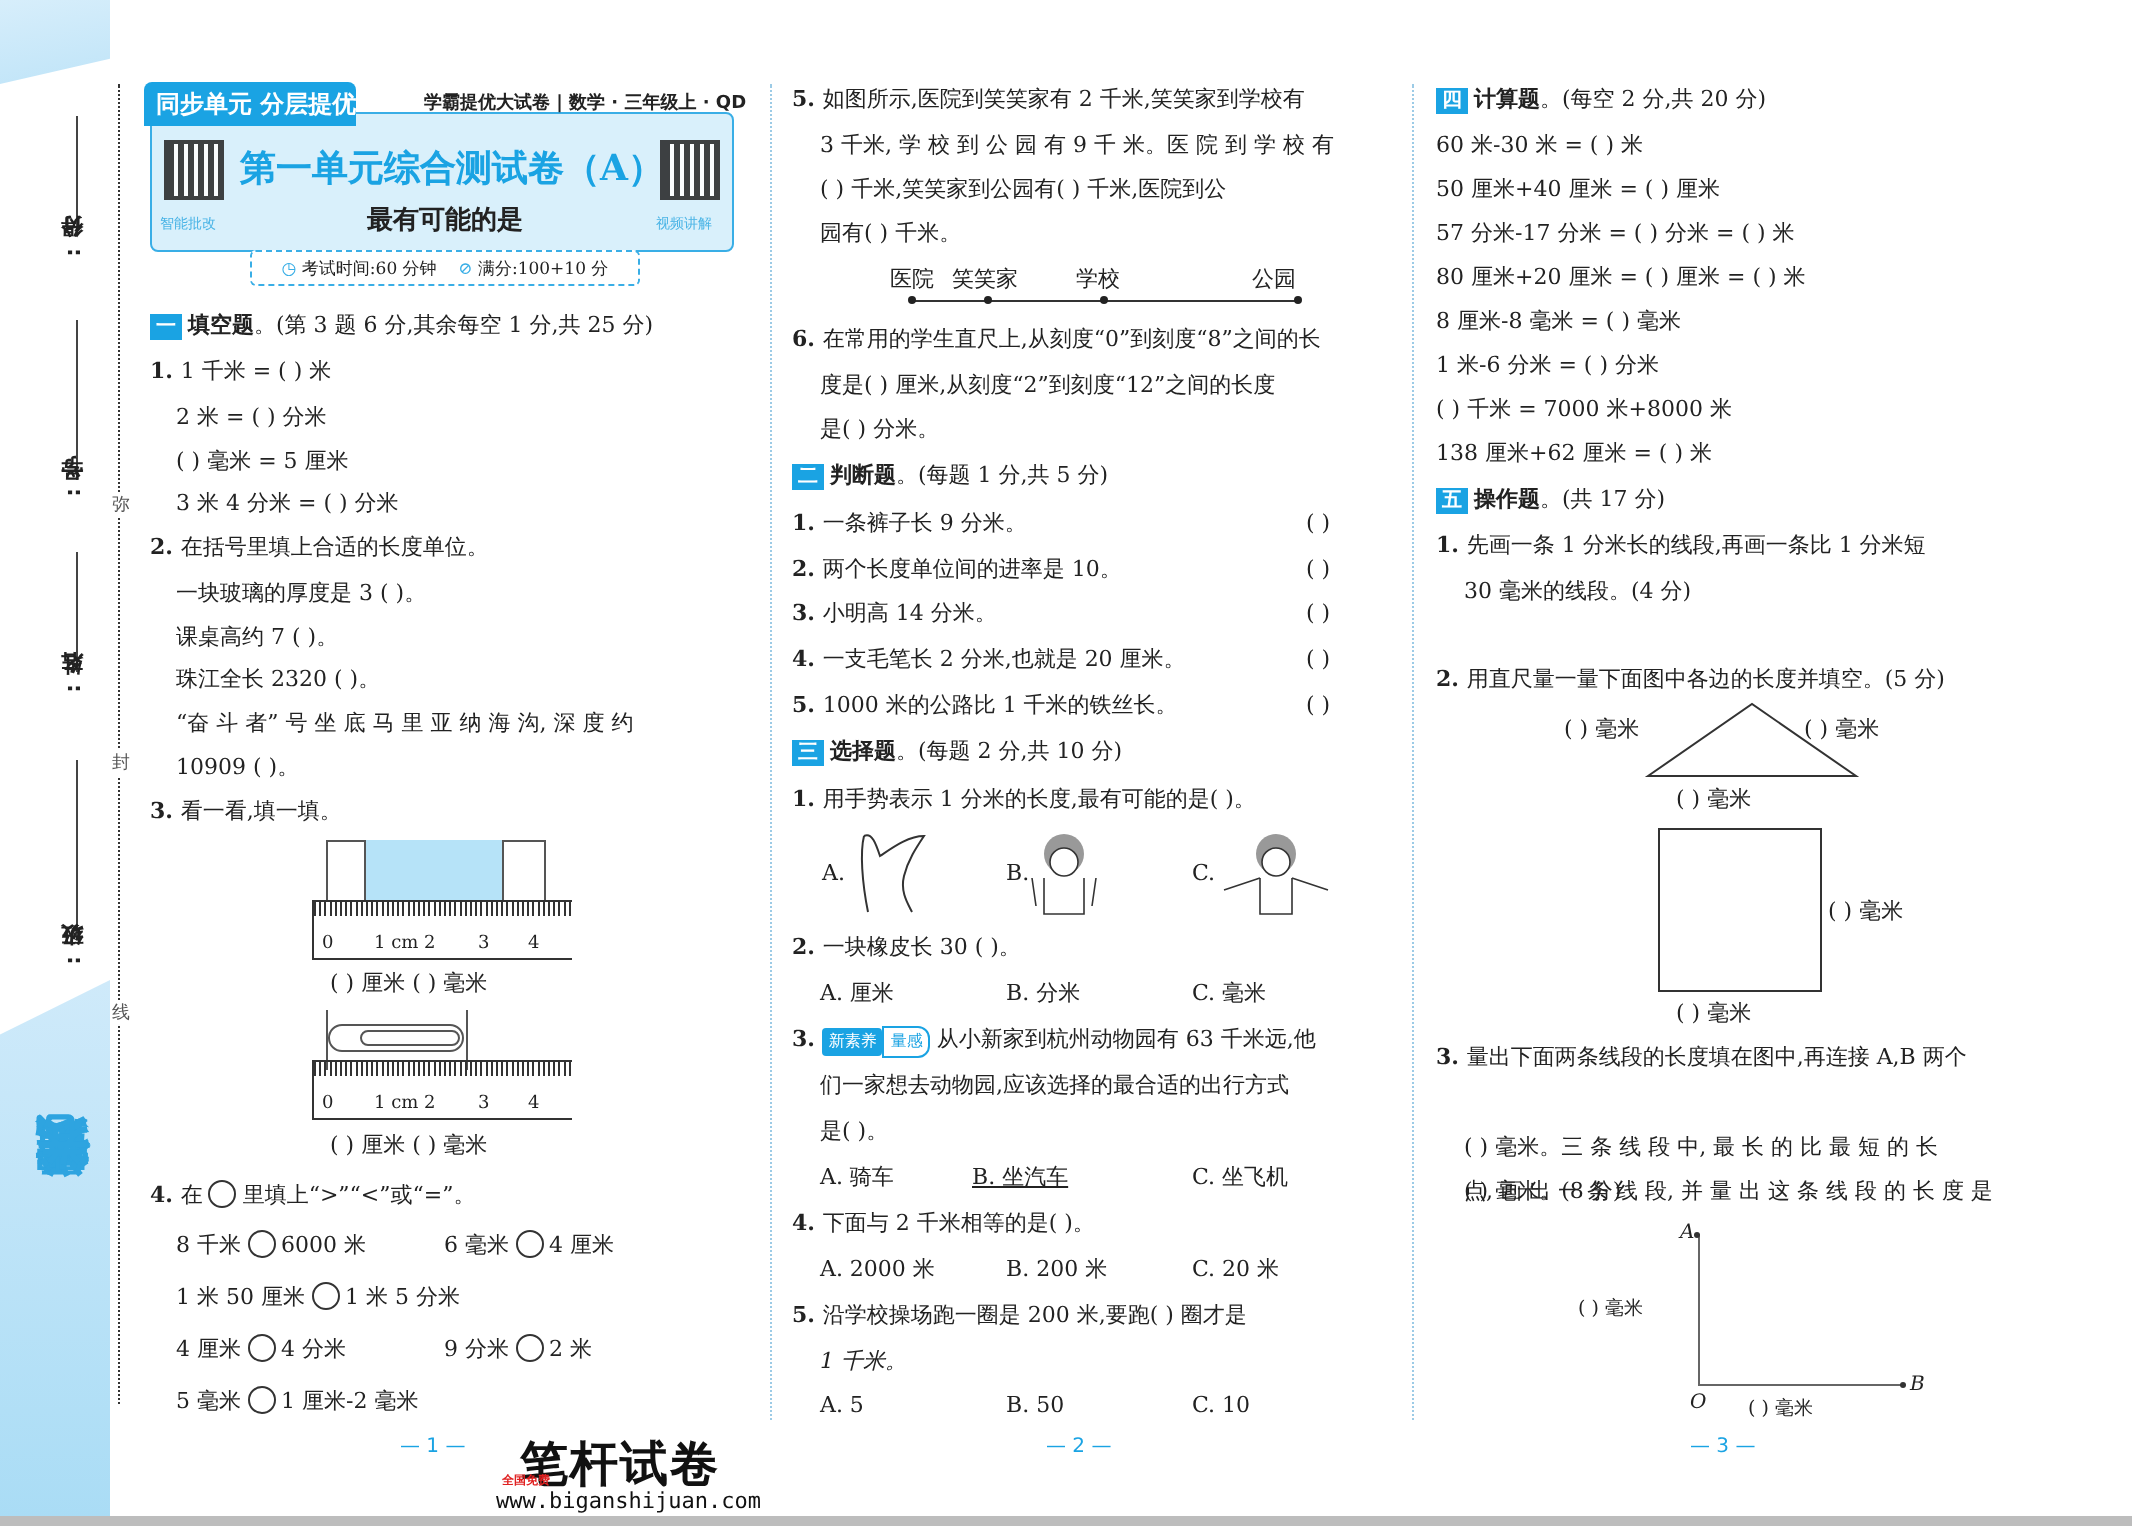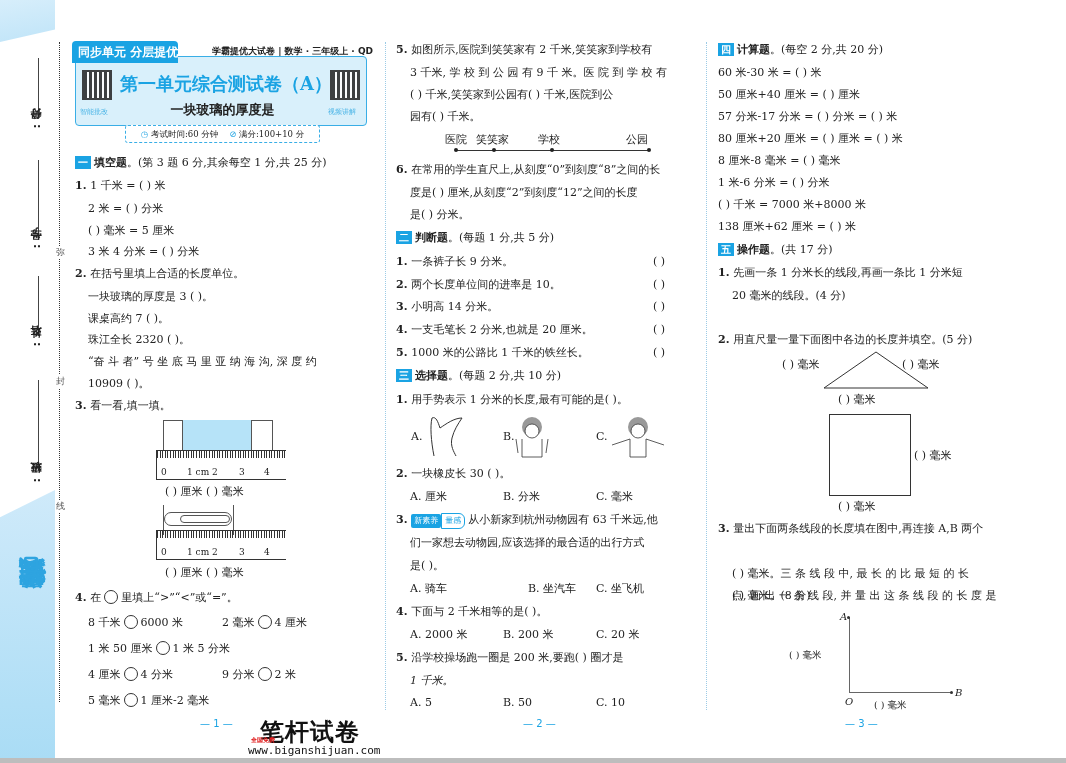--- a/index.html
+++ b/index.html
@@ -77,21 +77,21 @@
 <div class="abs hdr-series">学霸提优大试卷 | 数学 · 三年级上 · QD</div>
 <div class="abs" style="left:82px;top:70px;">
     <div class="qr"></div>
   </div>
 <div class="abs qr-cap" style="left:80px;top:107px;">智能批改</div>
 <div class="abs" style="left:330px;top:70px;">
     <div class="qr"></div>
   </div>
 <div class="abs qr-cap" style="left:328px;top:107px;">视频讲解</div>
 <div class="abs hdr-title">第一单元综合测试卷（A）</div>
-<div class="abs hdr-sub">一块玻璃的厚度是</div>
+<div class="abs hdr-sub">最有可能的是</div>
 <div class="abs hdr-info">
   <span style="color:#39aee6;">◷</span>
   <span>考试时间:60 分钟</span>
   &nbsp;&nbsp;
   <span style="color:#39aee6;">⊘</span>
   <span>满分:100+10 分</span>
 </div>
 
 <div class="line" style="left:75px;top:156px;">
   <span class="sec-badge">一</span><span class="sec-title">填空题</span><span>。(第 3 题 6 分,其余每空 1 分,共 25 分)</span>
@@ -123,21 +123,21 @@
 <div class="abs" style="left:180px;top:515px;width:50px;height:8px;border:1px solid #555;border-radius:4px;"></div>
 <div class="abs ruler" style="left:156px;top:530px;"></div>
 <div class="ruler-lbl" style="left:161px;top:547px;">0</div>
 <div class="ruler-lbl" style="left:187px;top:547px;">1 cm 2</div>
 <div class="ruler-lbl" style="left:239px;top:547px;">3</div>
 <div class="ruler-lbl" style="left:264px;top:547px;">4</div>
 <div class="line" style="left:165px;top:566px;">(        ) 厘米 (        ) 毫米</div>
 
 <div class="line" style="left:75px;top:590px;"><span class="qn">4. </span><span>在</span><span class="circ"></span><span>里填上“&gt;”“&lt;”或“=”。</span></div>
 <div class="line" style="left:88px;top:615px;"><span>8 千米</span><span class="circ"></span><span>6000 米</span></div>
-<div class="line" style="left:222px;top:615px;"><span>2 毫米</span><span class="circ"></span><span>4 厘米</span></div>
+<div class="line" style="left:222px;top:615px;"><span>6 毫米</span><span class="circ"></span><span>4 厘米</span></div>
 <div class="line" style="left:88px;top:641px;"><span>1 米 50 厘米</span><span class="circ"></span><span>1 米 5 分米</span></div>
 <div class="line" style="left:88px;top:667px;"><span>4 厘米</span><span class="circ"></span><span>4 分米</span></div>
 <div class="line" style="left:222px;top:667px;"><span>9 分米</span><span class="circ"></span><span>2 米</span></div>
 <div class="line" style="left:88px;top:693px;"><span>5 毫米</span><span class="circ"></span><span>1 厘米-2 毫米</span></div>
 
 <div class="abs colsep" style="left:385px;"></div>
 
 <div class="line" style="left:396px;top:43px;"><span class="qn">5. </span><span>如图所示,医院到笑笑家有 2 千米,笑笑家到学校有</span></div>
 <div class="line" style="left:410px;top:66px;">3 千米, 学 校 到 公 园 有 9 千 米。医 院 到 学 校 有</div>
 <div class="line" style="left:410px;top:88px;">(        ) 千米,笑笑家到公园有(        ) 千米,医院到公</div>
@@ -200,21 +200,21 @@
 </div>
 <div class="line" style="left:396px;top:467px;"><span class="qn">2. </span><span>一块橡皮长 30 (        )。</span></div>
 <div class="line" style="left:410px;top:490px;">A. 厘米</div>
 <div class="line" style="left:503px;top:490px;">B. 分米</div>
 <div class="line" style="left:596px;top:490px;">C. 毫米</div>
 
 <div class="line" style="left:396px;top:513px;"><span class="qn">3. </span><span class="tag">新素养</span><span class="tag2">量感</span><span>从小新家到杭州动物园有 63 千米远,他</span></div>
 <div class="line" style="left:410px;top:536px;">们一家想去动物园,应该选择的最合适的出行方式</div>
 <div class="line" style="left:410px;top:559px;">是(        )。</div>
 <div class="line" style="left:410px;top:582px;">A. 骑车</div>
-<div class="line" style="left:528px;top:582px;">B. 坐汽车</div>
+<div class="line" style="left:486px;top:582px;text-decoration:underline;">B. 坐汽车</div>
 <div class="line" style="left:596px;top:582px;">C. 坐飞机</div>
 <div class="line" style="left:396px;top:605px;"><span class="qn">4. </span><span>下面与 2 千米相等的是(        )。</span></div>
 <div class="line" style="left:410px;top:628px;">A. 2000 米</div>
 <div class="line" style="left:503px;top:628px;">B. 200 米</div>
 <div class="line" style="left:596px;top:628px;">C. 20 米</div>
 <div class="line" style="left:396px;top:651px;"><span class="qn">5. </span><span>沿学校操场跑一圈是 200 米,要跑(        ) 圈才是</span></div>
 <div class="line" style="left:410px;top:674px;font-style:italic;">1 千米。</div>
 <div class="line" style="left:410px;top:696px;">A. 5</div>
 <div class="line" style="left:503px;top:696px;">B. 50</div>
 <div class="line" style="left:596px;top:696px;">C. 10</div>
@@ -230,21 +230,21 @@
 <div class="line" style="left:718px;top:132px;">80 厘米+20 厘米 = (        ) 厘米 = (        ) 米</div>
 <div class="line" style="left:718px;top:154px;">8 厘米-8 毫米 = (        ) 毫米</div>
 <div class="line" style="left:718px;top:176px;">1 米-6 分米 = (        ) 分米</div>
 <div class="line" style="left:718px;top:198px;">(        ) 千米 = 7000 米+8000 米</div>
 <div class="line" style="left:718px;top:220px;">138 厘米+62 厘米 = (        ) 米</div>
 
 <div class="line" style="left:718px;top:243px;">
   <span class="sec-badge">五</span><span class="sec-title">操作题</span><span>。(共 17 分)</span>
 </div>
 <div class="line" style="left:718px;top:266px;"><span class="qn">1. </span><span>先画一条 1 分米长的线段,再画一条比 1 分米短</span></div>
-<div class="line" style="left:732px;top:289px;">20 毫米的线段。(4 分)</div>
+<div class="line" style="left:732px;top:289px;">30 毫米的线段。(4 分)</div>
 <div class="abs" style="left:718px;top:305px;width:310px;height:22px;"></div>
 
 <div class="line" style="left:718px;top:333px;"><span class="qn">2. </span><span>用直尺量一量下面图中各边的长度并填空。(5 分)</span></div>
 <div class="abs" style="left:822px;top:350px;width:108px;height:40px;">
   <svg width="108" height="40" viewBox="0 0 108 40">
       <polygon points="2,38 54,2 106,38" fill="none" stroke="#333" stroke-width="1"></polygon>
     </svg>
 </div>
 <div class="line" style="left:782px;top:358px;">(        ) 毫米</div>
 <div class="line" style="left:902px;top:358px;">(        ) 毫米</div>

